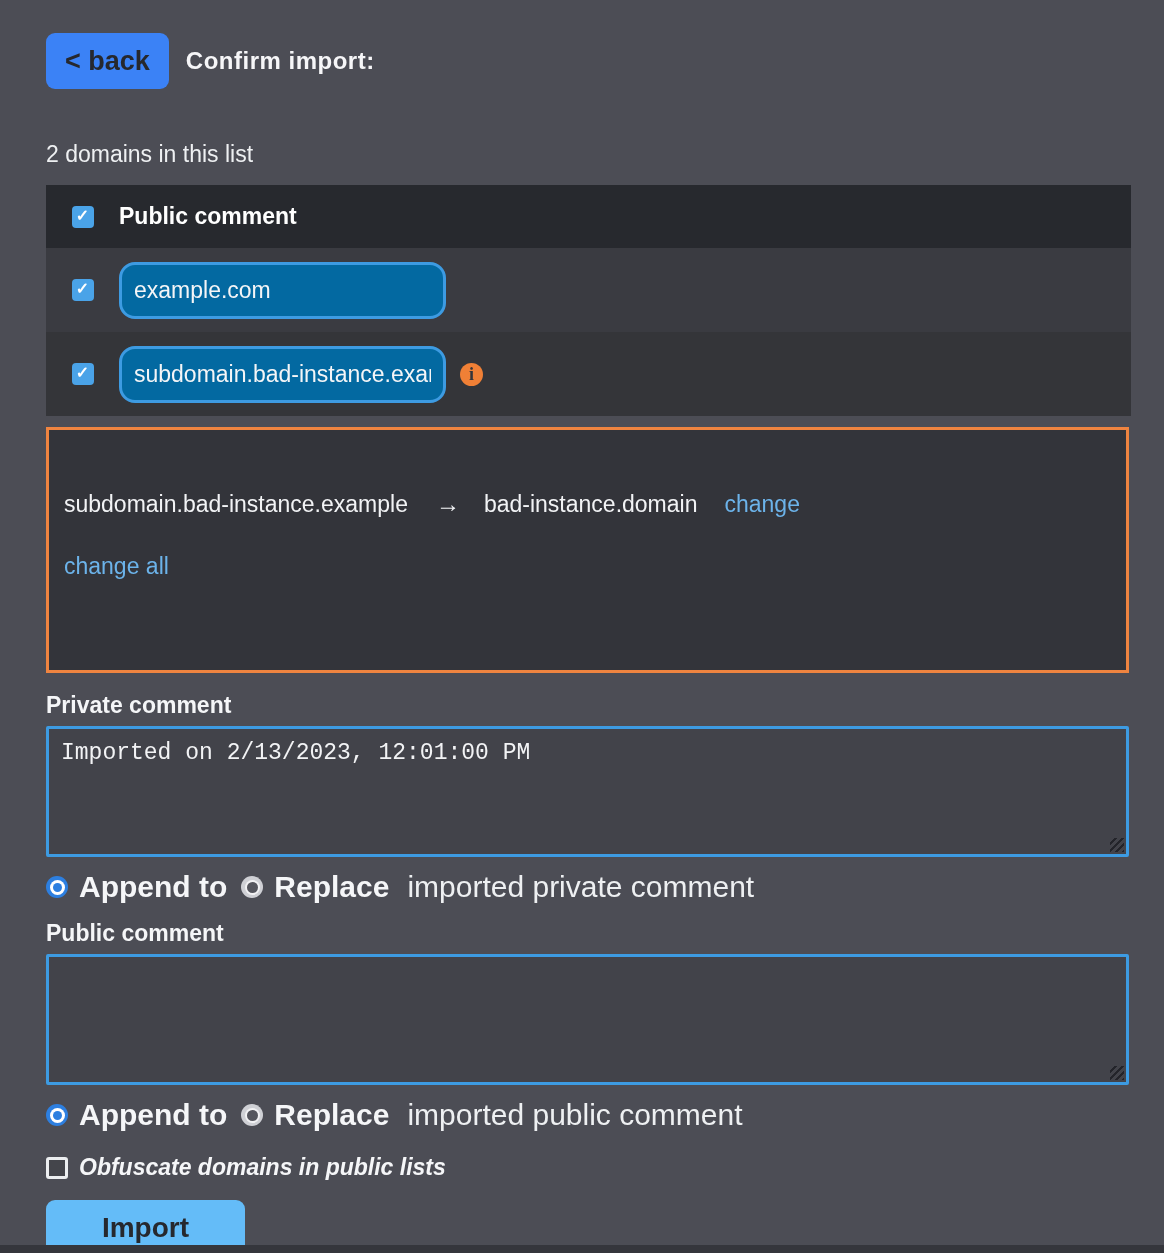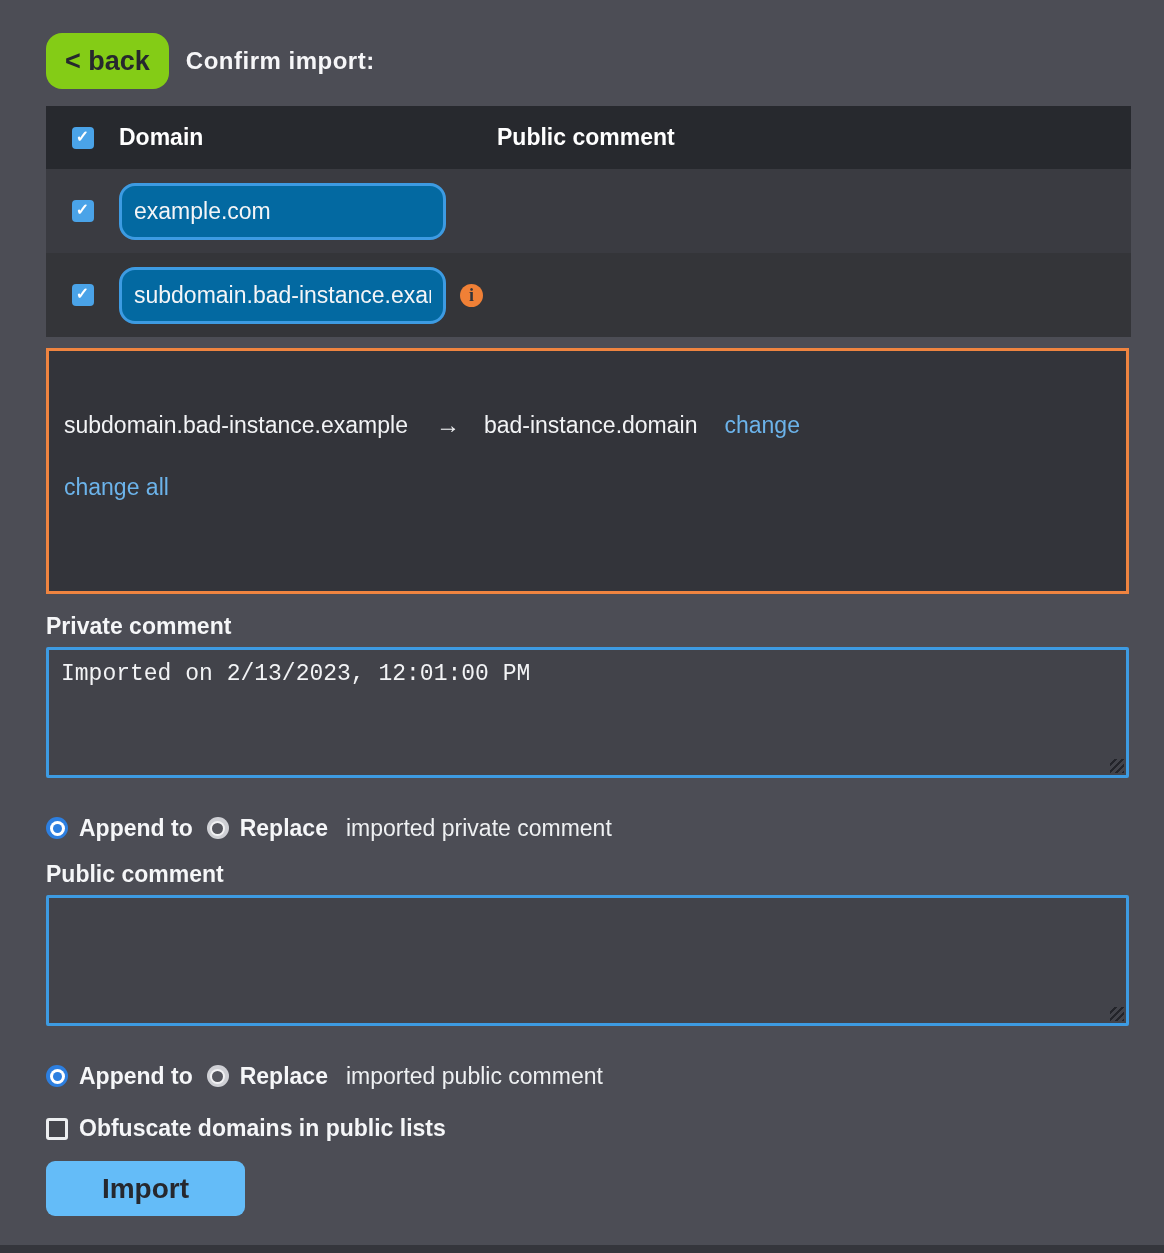--- a/index.html
+++ b/index.html
@@ -8,21 +8,21 @@
     font-family:"Liberation Sans", sans-serif;
     background:#4c4d55;
     color:#f2f3f5;
     overflow:hidden;
   }
   .page { position:relative; width:1164px; height:1253px; padding:33px 33px 0 46px; }
 
   
   .header-row { display:flex; align-items:center; gap:17px; }
   .back-btn {
-    background:#84cc16; color:#26282e; border:none; border-radius:16px;
+    background:#3b82f6; color:#26282e; border:none; border-radius:9px;
     font-family:inherit; font-weight:bold; font-size:27px;
     padding:12px 19px; cursor:pointer; line-height:1.2;
   }
   .page-title { font-size:24px; font-weight:bold; color:#f6f6f8; letter-spacing:0.5px; }
 
   .count-text { margin-top:52px; font-size:23px; color:#eef0f2; }
 
   
   .domains-table { margin-top:17px; width:1085px; }
   .thead {
@@ -81,67 +81,67 @@
     background:#42434a; border:3px solid #3d9be2; border-radius:2px;
     color:#f2f3f5; font-family:Liberation Mono, monospace; font-size:23px;
     padding:9px 12px; resize:none; outline:none; line-height:1.35;
   }
   .resize-handle {
     position:absolute; right:5px; bottom:5px; width:14px; height:14px;
     background:repeating-linear-gradient(135deg, transparent 0 3px, #23242a 3px 5px);
     pointer-events:none;
   }
 
-  .radio-row { margin-top:36px; display:flex; align-items:center; font-size:23px; height:28px;text-align:right; }
+  .radio-row { margin-top:16px; display:flex; align-items:center; font-size:30px; height:28px;text-align:right; }
   .radio { width:22px; height:22px; border-radius:50%; display:flex; align-items:center; justify-content:center; cursor:pointer; flex:none; }
   .radio .mid { width:15px; height:15px; border-radius:50%; display:flex; align-items:center; justify-content:center; }
   .radio .dot { width:9px; height:9px; border-radius:50%; }
   .radio.sel { background:#2d7fe0; }
   .radio.sel .mid { background:#ffffff; }
   .radio.sel .dot { background:#2d7fe0; }
   .radio.unsel { background:#cfd0d5; }
   .radio.unsel .mid { background:#f2f2f4; }
   .radio.unsel .dot { background:#55565e; width:11px; height:11px; }
   .radio-label { font-weight:bold; margin:0 14px 0 11px; color:#f5f6f8; }
   .radio-suffix { color:#eef0f2; margin-left:4px; }
 
   .obfuscate-row { margin-top:25px; display:flex; align-items:center; gap:11px; }
   .checkbox-unchecked {
     width:22px; height:22px; border-radius:3px; background:#44454b;
     border:3px solid #eceef0; cursor:pointer; flex:none;
   }
-  .obfuscate-label { font-size:23px; font-weight:bold; color:#f5f6f8; }
+  .obfuscate-label { font-size:23px; font-weight:bold; color:#f5f6f8;font-style:italic; }
 
   .import-btn {
     margin-top:19px; width:199px; height:55px;
     background:#64bcf8; color:#26282e; border:none; border-radius:9px;
     font-family:inherit; font-weight:bold; font-size:28px; cursor:pointer;
   }
 
   .bottom-strip { position:absolute; left:0; bottom:0; width:1164px; height:8px; background:#35363c; }
 </style>
 </head>
 <body>
 
 <div class="page">
 
   <div class="header-row">
     <button class="back-btn">&lt; back</button>
     <div class="page-title">Confirm import:</div>
   </div>
 
+  <div class="count-text">2 domains in this list</div>
 
   <div class="domains-table">
     <div class="thead">
       <div class="col-check">
         <span class="checkbox-blue">
           <span class="check-glyph">✓</span>
         </span>
       </div>
-      <div class="col-domain">Domain</div>
       <div class="col-comment">Public comment</div>
     </div>
 
     <div class="trow odd">
       <div class="col-check">
         <span class="checkbox-blue">
           <span class="check-glyph">✓</span>
         </span>
       </div>
       <div class="col-domain">

